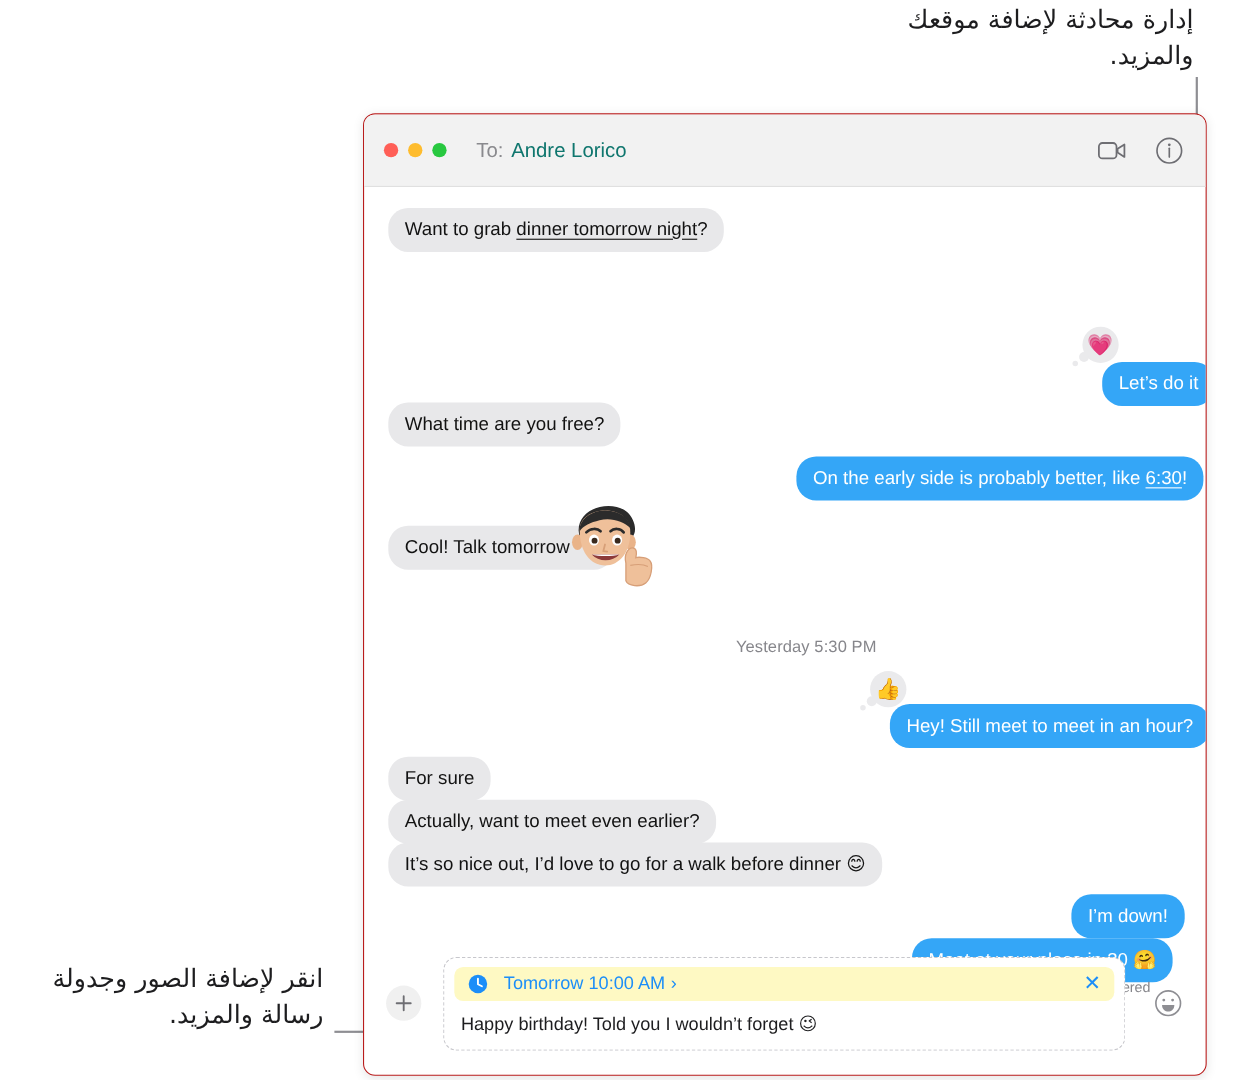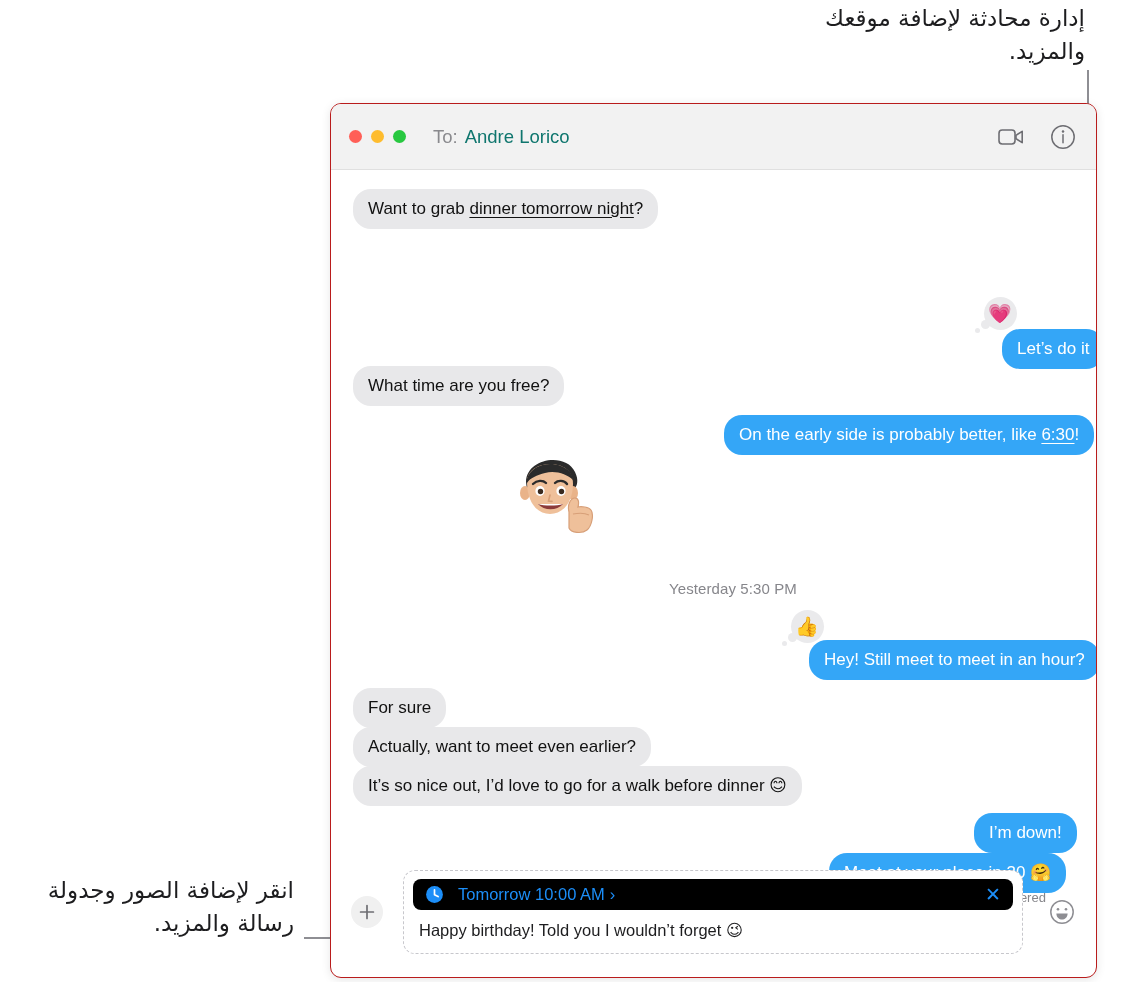--- a/index.html
+++ b/index.html
@@ -88,21 +88,21 @@
   .plus-btn{
     width:32px;height:32px;border-radius:50%;background:#f0f0f0;
     display:flex;align-items:center;justify-content:center;flex:0 0 auto;
   }
   .input-box{
     flex:1 1 auto;margin:0 24px 0 20px;
     border:1.6px dashed #c7c7cc;border-radius:12px;
     padding:8px 9px 9px;box-sizing:border-box;background:#fff;
   }
   .sched{
-    background:#000000;border-radius:8px;height:31px;
+    background:#fef9c3;border-radius:8px;height:31px;
     display:flex;align-items:center;padding:0 12px;
   }
   .clock-ico{flex:0 0 auto;display:flex;}
   .sched-text{
     margin-left:14px;color:#1c8ef8;font-size:16.5px;display:flex;
     align-items:center;gap:5px;
   }
   .sched-x{margin-left:auto;color:#1c8ef8;font-size:19px;line-height:1;}
   .draft{
     font-size:16.5px;color:#1d1d1f;padding:11px 6px 4px;
@@ -166,20 +166,23 @@
     </div>
 
     <div class="bubble b-in" style="left:22px;top:196px;">
       <span>What time are you free?</span>
     </div>
 
     <div class="bubble b-out" style="left:393px;top:245px;">
       <span>On the early side is probably better, like <span class="u">6:30</span>!</span>
     </div>
 
+    <div class="bubble b-in notail" style="left:22px;top:308px;padding-right:40px;">
+      <span>Cool! Talk tomorrow</span>
+    </div>
     <div class="memoji" style="left:178px;top:276px;">
       <svg width="92" height="92" viewBox="0 0 92 92">
 
         <path d="M17 36 C17 12, 57 6, 66 26 C70 34, 68 40, 66 42 L18 44 Z" fill="#2b2b2b"></path>
 
         <ellipse cx="16" cy="47" rx="5" ry="7" fill="#e9b389"></ellipse>
         <ellipse cx="64" cy="47" rx="5" ry="7" fill="#e9b389"></ellipse>
 
         <path d="M18 36 C18 24, 30 18, 41 18 C53 18, 64 24, 64 38 C64 56, 54 68, 41 68 C28 68, 18 56, 18 36 Z" fill="#efc09a"></path>
 

